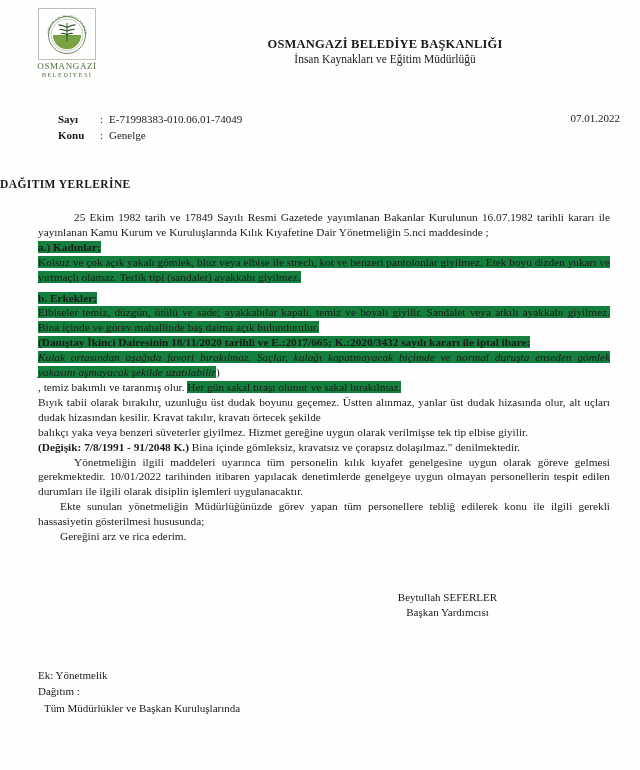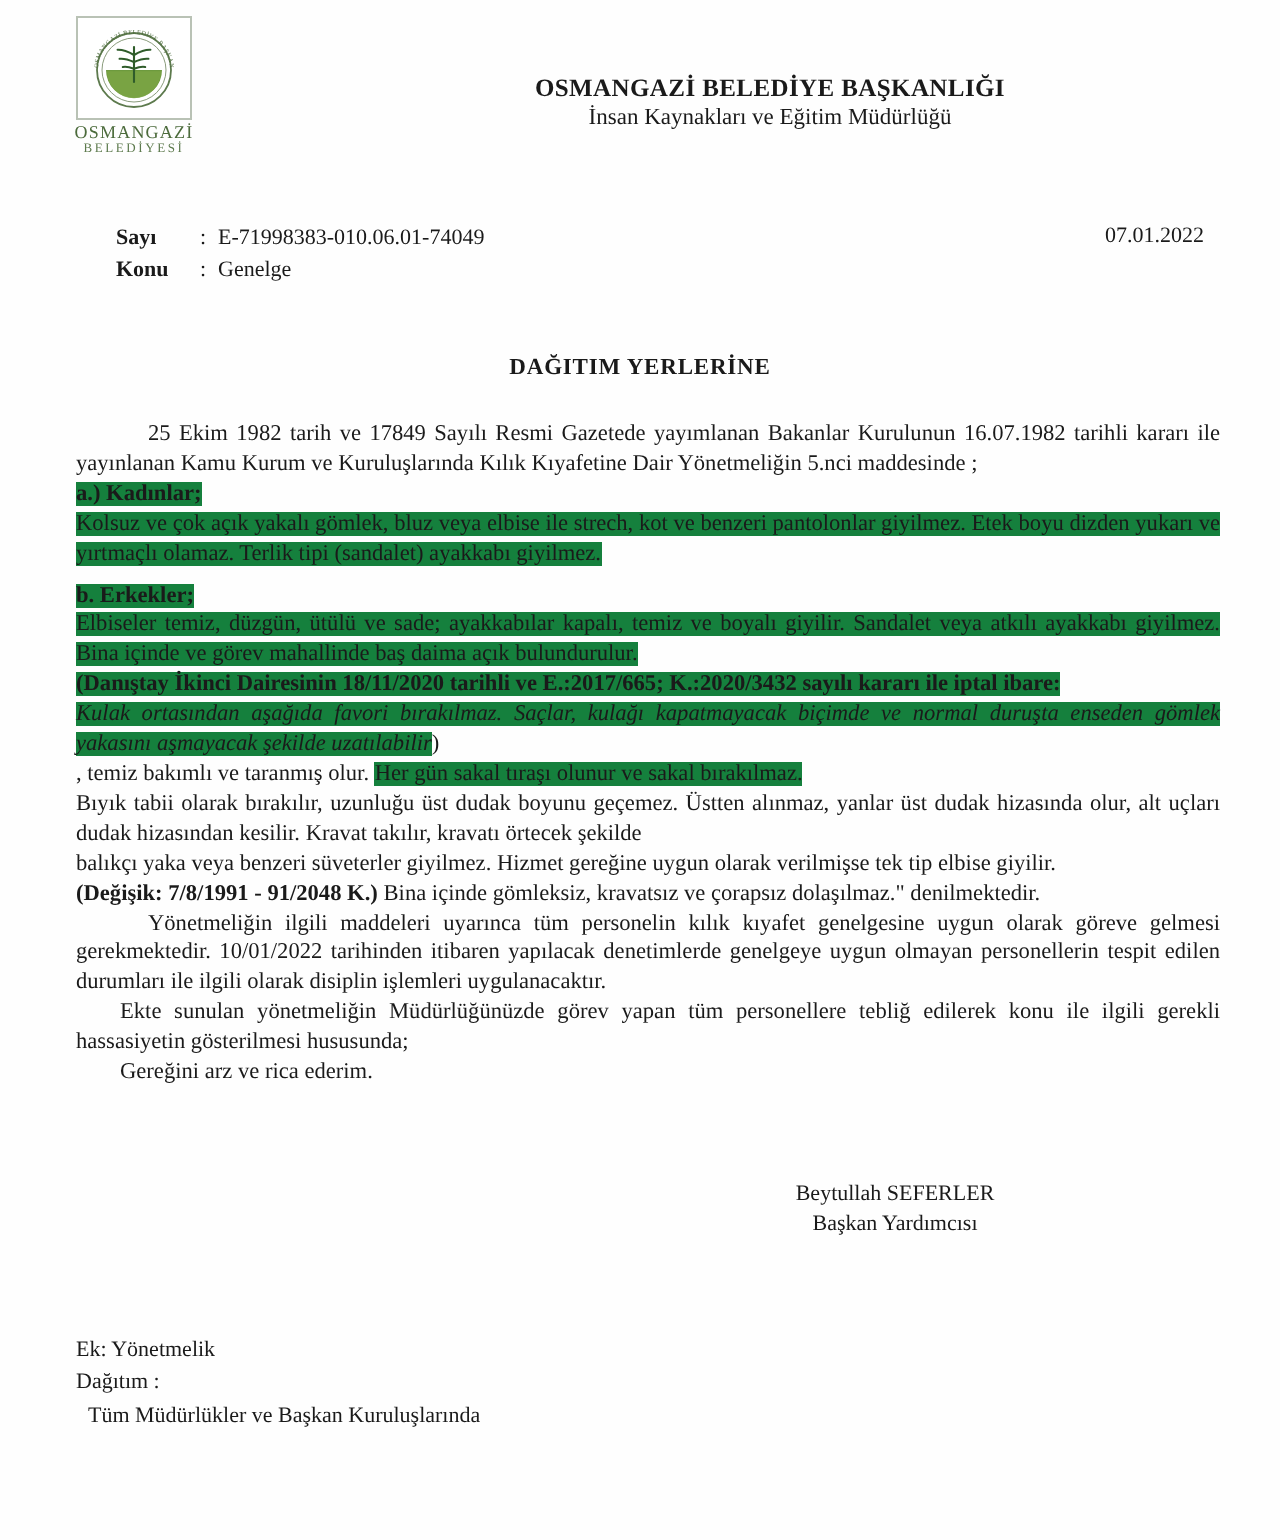--- a/index.html
+++ b/index.html
@@ -94,28 +94,28 @@
     left: 58px;
     top: 0;
     font-size: 11px;
     line-height: 1.45;
   }
   .meta-row { white-space: pre; }
   .meta-label { display: inline-block; width: 42px; font-weight: bold; }
   .meta-sep { display: inline-block; width: 9px; }
   .meta-date {
     position: absolute;
-    right: 38px;
+    right: 20px;
     top: 0;
     font-size: 11px;
   }
 
   
   .doc-title {
-    text-align: center;
+    text-align: left;
     font-size: 11.5px;
     font-weight: bold;
     letter-spacing: 0.4px;
     margin-top: 26px;
   }
   .body-area {
     margin: 0 30px 0 38px;
     font-size: 11.3px;
     line-height: 1.32;
     text-align: justify;

